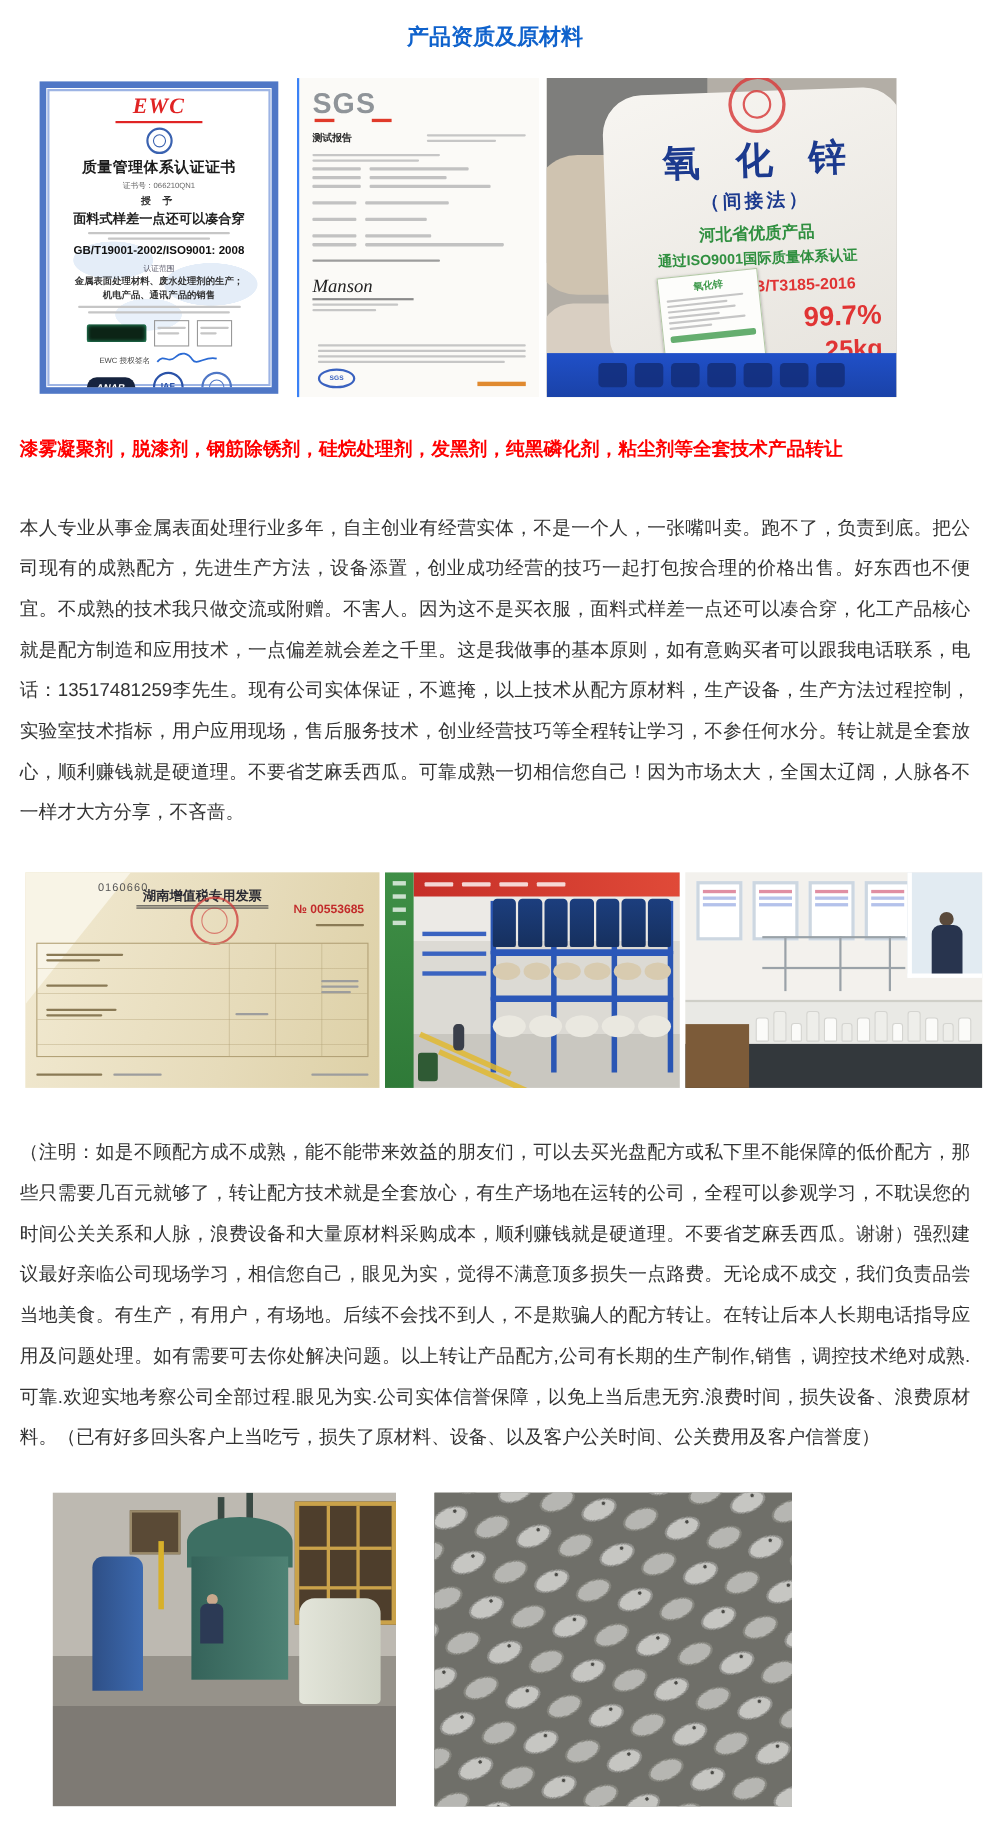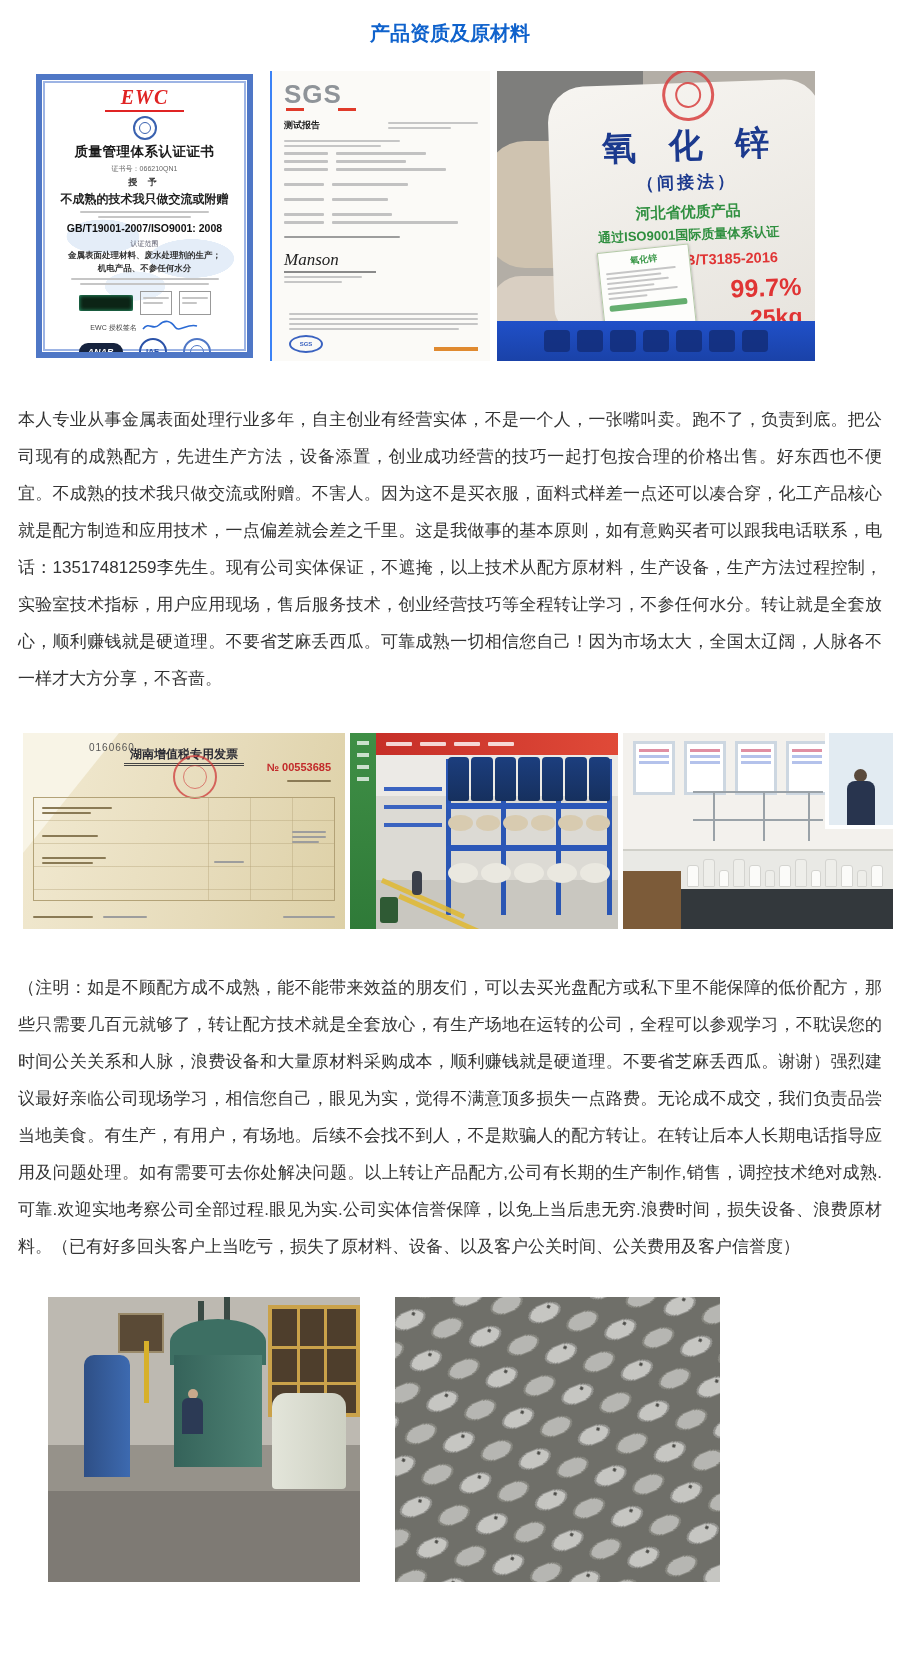--- a/index.html
+++ b/index.html
@@ -222,27 +222,27 @@
 
       <div class="photo cert">
         <div class="cert-frame">
           <div class="cert-map"></div>
           <div class="cert-inner">
             <div class="ewc">EWC</div>
             <div class="emblem"></div>
             <div class="cert-title">质量管理体系认证证书</div>
             <div class="cert-no">证书号：066210QN1</div>
             <div class="cert-award">授 予</div>
-            <div class="cert-company">不成熟的技术我只做交流或附赠</div>
+            <div class="cert-company">面料式样差一点还可以凑合穿</div>
             <div class="bar thin w70 center"></div>
             <div class="bar thin w55 center w50"></div>
-            <div class="cert-standard">GB/T19001-2007/ISO9001: 2008</div>
+            <div class="cert-standard">GB/T19001-2002/ISO9001: 2008</div>
             <div class="cert-scope-label">认证范围</div>
             <div class="cert-scope">金属表面处理材料、废水处理剂的生产；</div>
-            <div class="cert-scope">机电产品、不参任何水分</div>
+            <div class="cert-scope">机电产品、通讯产品的销售</div>
             <div class="bar thin w80 center"></div>
             <div class="bar thin w70 center"></div>
             <div class="holo-row">
               <div class="holo"></div>
               <div class="holo-box">
                   <div class="bar thin w100"></div>
                   <div class="bar thin w80"></div>
                 </div>
               <div class="holo-box">
                   <div class="bar thin w100"></div>
@@ -355,20 +355,21 @@
             <i></i>
             <i></i>
             <i></i>
             <i></i>
             <i></i>
             <i></i>
         </div>
       </div>
     </div>
 
+    <div class="red-heading">漆雾凝聚剂，脱漆剂，钢筋除锈剂，硅烷处理剂，发黑剂，纯黑磷化剂，粘尘剂等全套技术产品转让</div>
 
 
     <p class="para mt40">本人专业从事金属表面处理行业多年，自主创业有经营实体，不是一个人，一张嘴叫卖。跑不了，负责到底。把公司现有的成熟配方，先进生产方法，设备添置，创业成功经营的技巧一起打包按合理的价格出售。好东西也不便宜。不成熟的技术我只做交流或附赠。不害人。因为这不是买衣服，面料式样差一点还可以凑合穿，化工产品核心就是配方制造和应用技术，一点偏差就会差之千里。这是我做事的基本原则，如有意购买者可以跟我电话联系，电话：13517481259李先生。现有公司实体保证，不遮掩，以上技术从配方原材料，生产设备，生产方法过程控制，实验室技术指标，用户应用现场，售后服务技术，创业经营技巧等全程转让学习，不参任何水分。转让就是全套放心，顺利赚钱就是硬道理。不要省芝麻丢西瓜。可靠成熟一切相信您自己！因为市场太大，全国太辽阔，人脉各不一样才大方分享，不吝啬。</p>
 
 
     <div class="row row2">
 
       <div class="photo invoice">
         <div class="inv-fold"></div>
         <div class="inv-serial">0160660</div>

